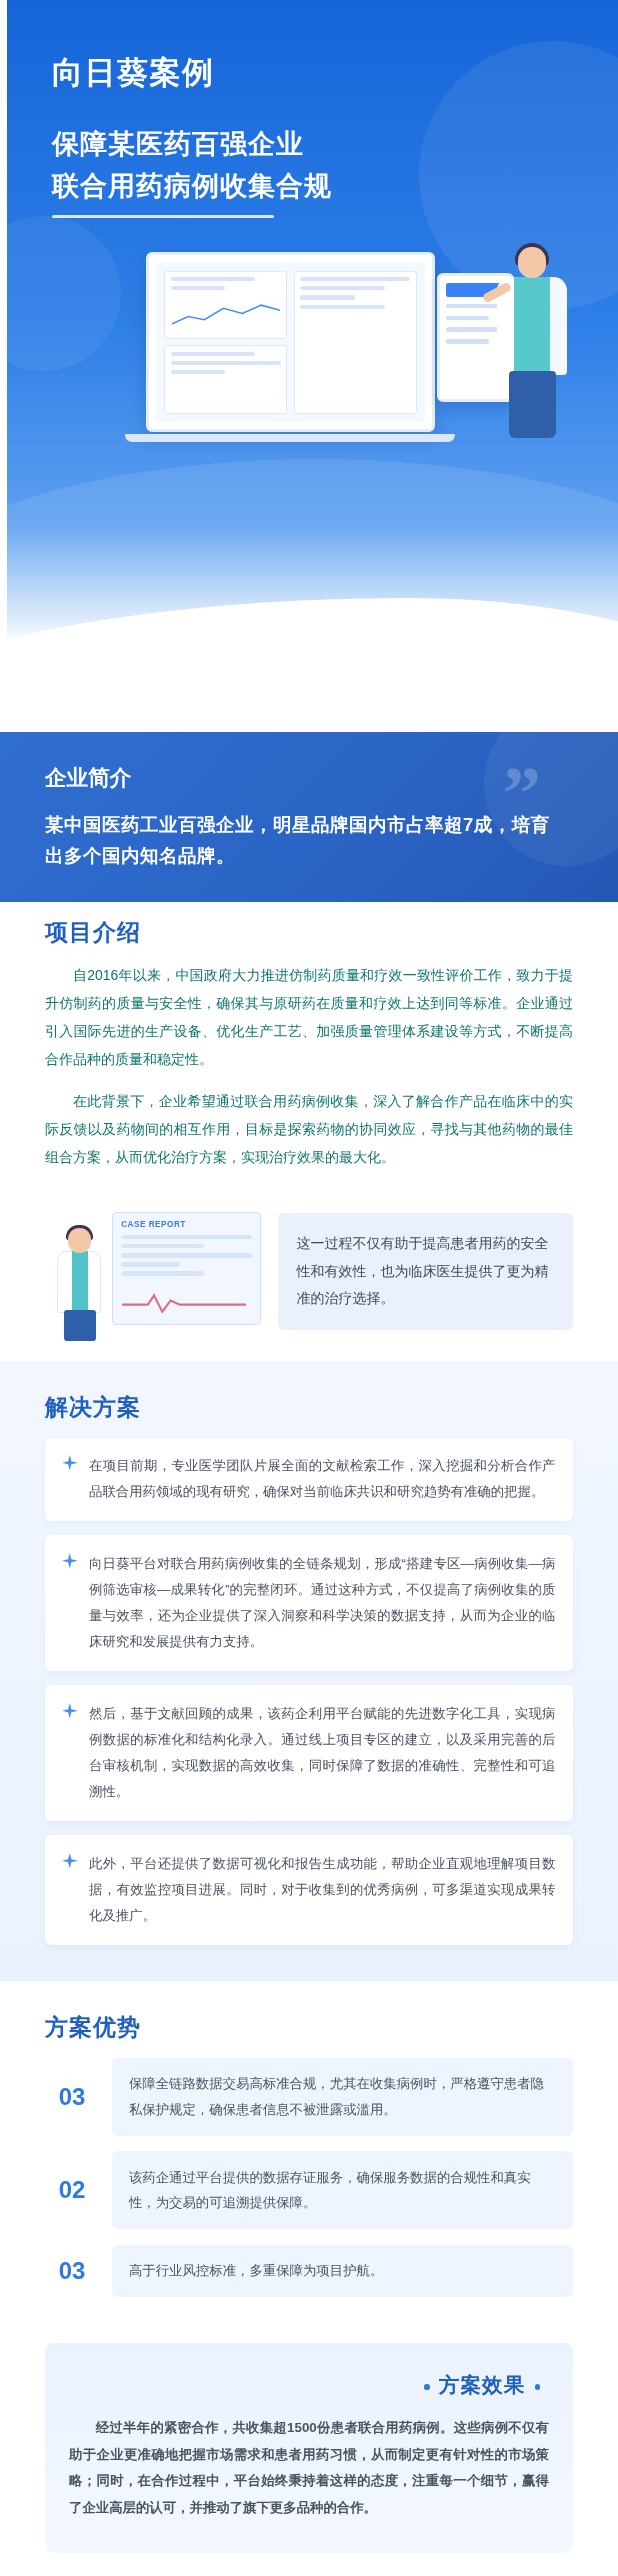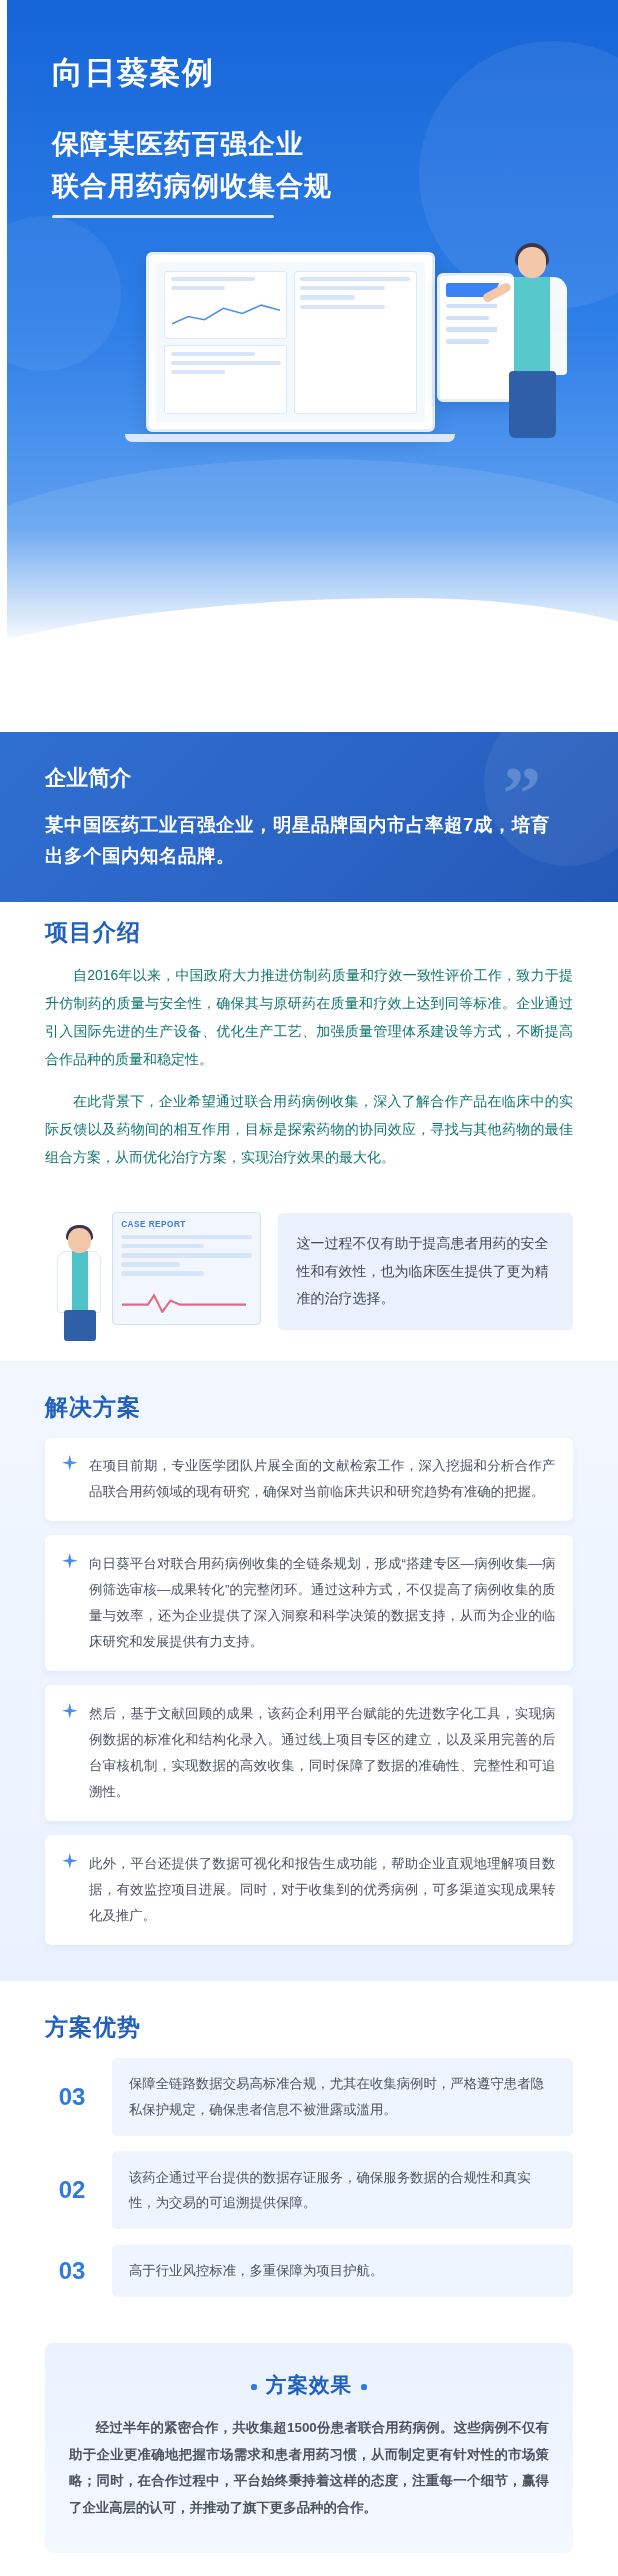--- a/index.html
+++ b/index.html
@@ -185,21 +185,21 @@
     font-size: 13.4px; line-height:1.9; color:#4a5362;
   }
 
   
   .effect-wrap { padding: 26px 45px 0; }
   .effect {
     background: linear-gradient(180deg,#eaf2ff 0%, #f4f8ff 100%);
     border-radius: 8.2px; padding: 28px 24px 31px; position:relative;
   }
   .eff-title {
-    text-align:center; font-size:20.6px; font-weight:bold; color:#1f5fc0; letter-spacing:1px;
+    text-align:right; font-size:20.6px; font-weight:bold; color:#1f5fc0; letter-spacing:1px;
   }
   .eff-dot { display:inline-block; width:5.2px; height:5.2px; background:#2f7ae0; border-radius:50%; margin:0 9.3px; vertical-align:middle;}
   .eff-para { font-size:13.4px; line-height:2.0; color:#4a5362; text-indent:2em; margin-top:15.5px; text-align:justify;font-weight:bold;}
 </style>
 </head>
 <body>
 
 <div class="page">
 
   <div class="hero">

